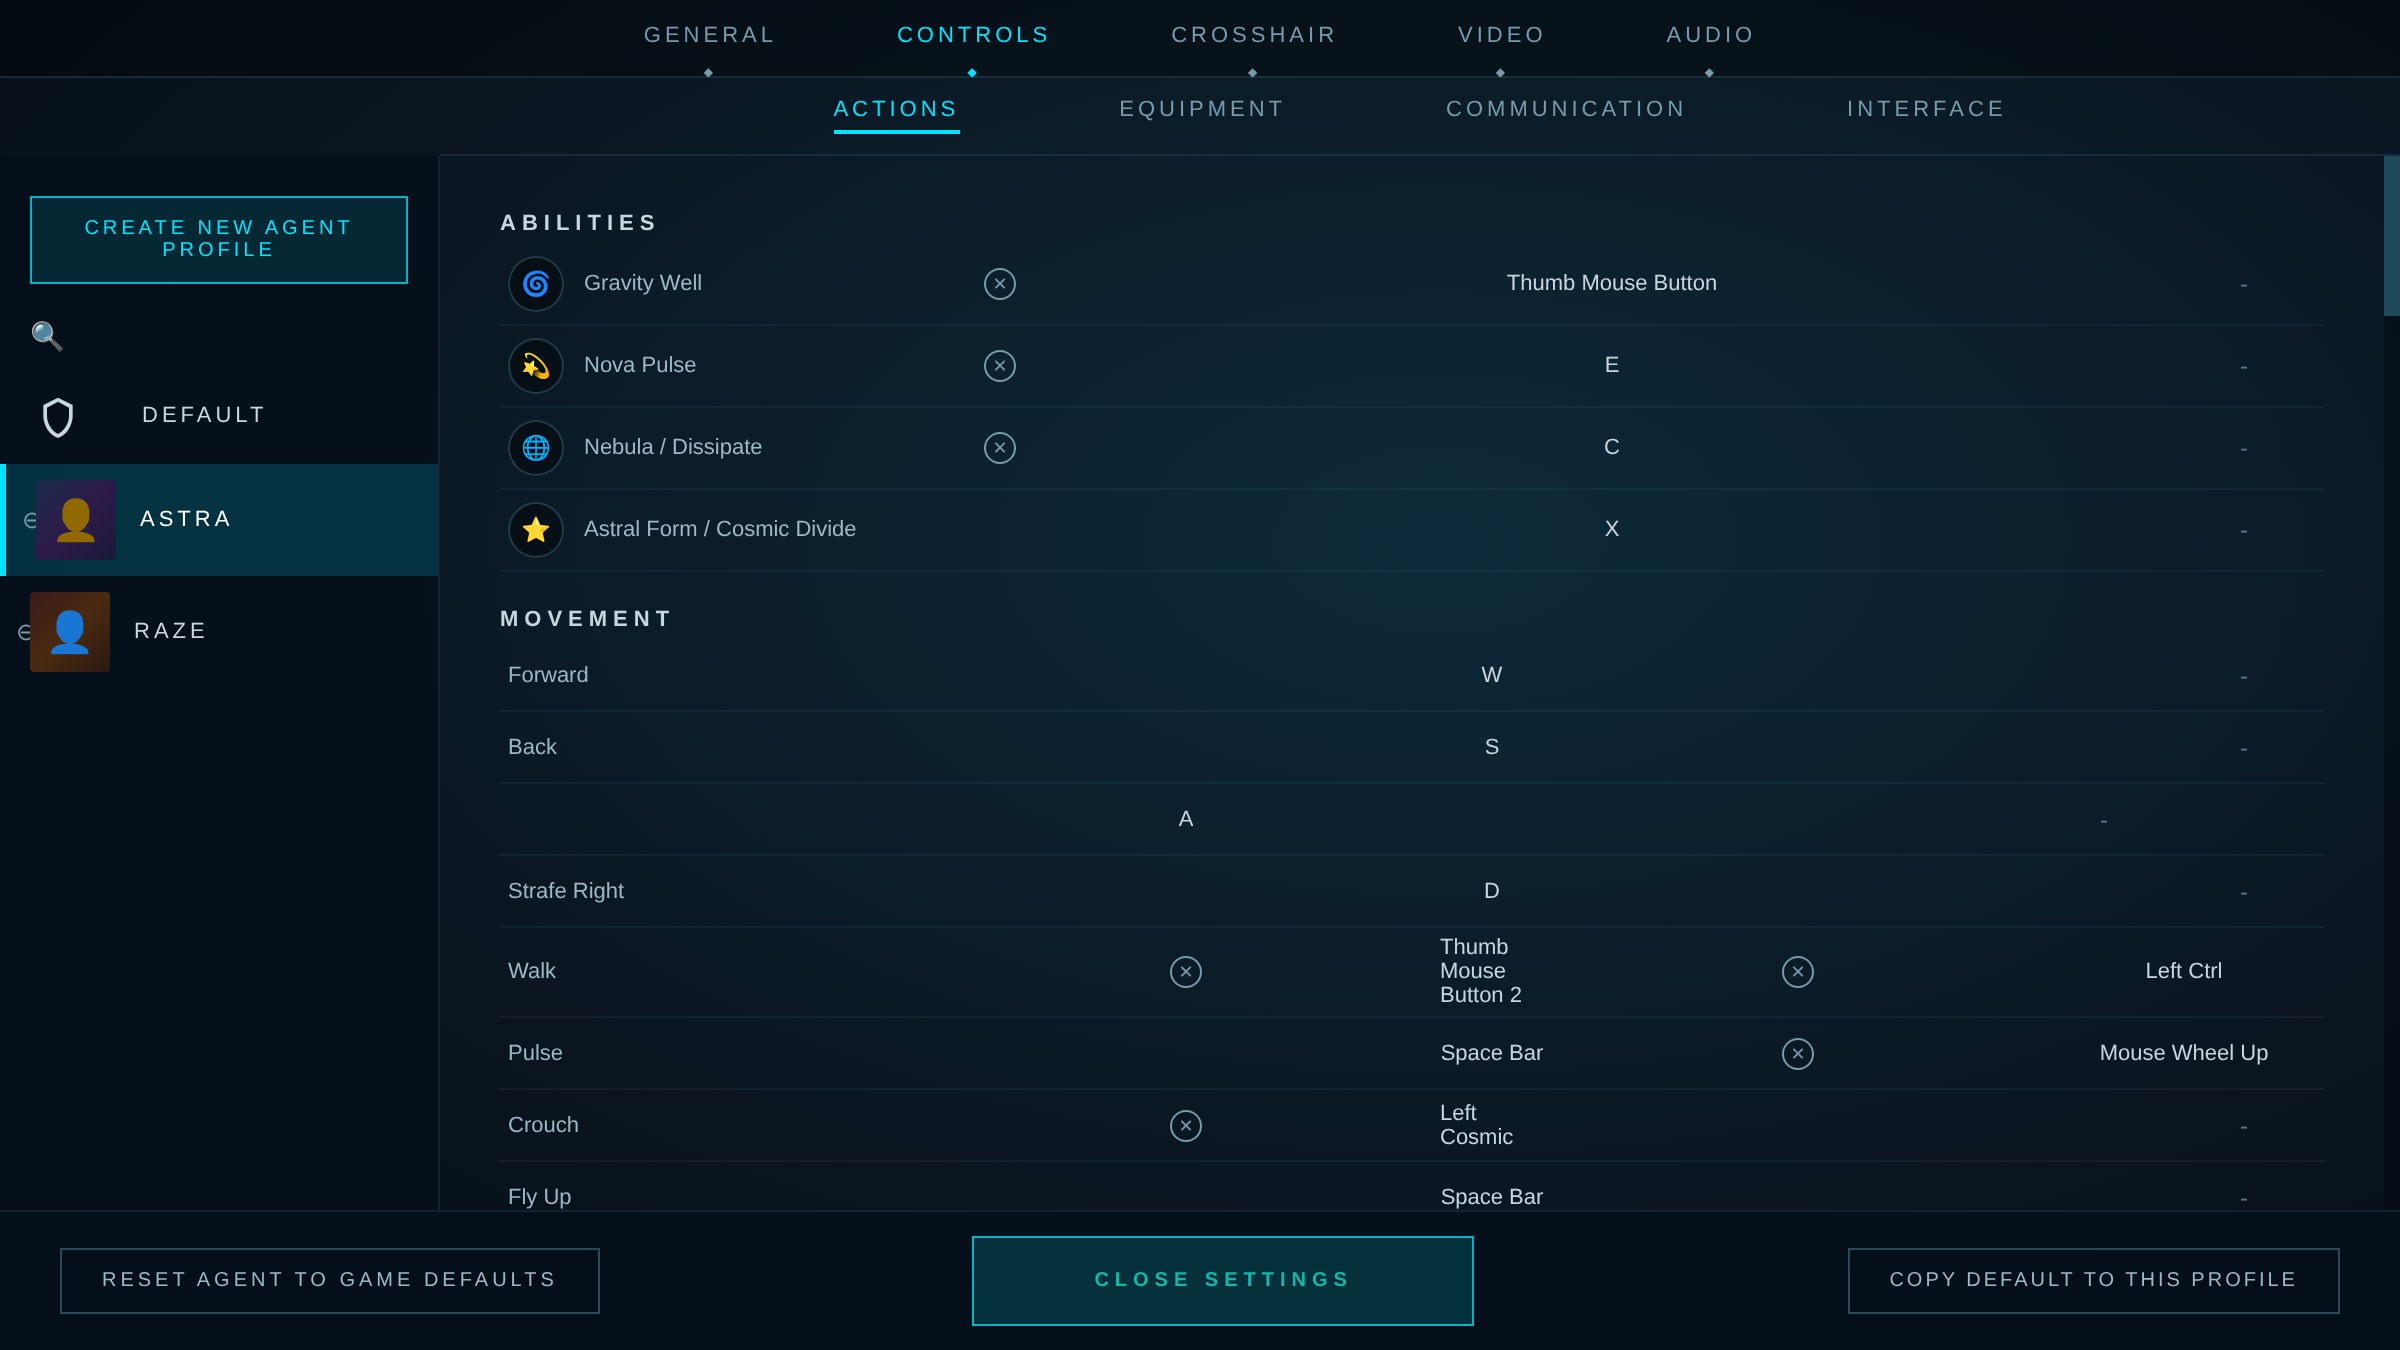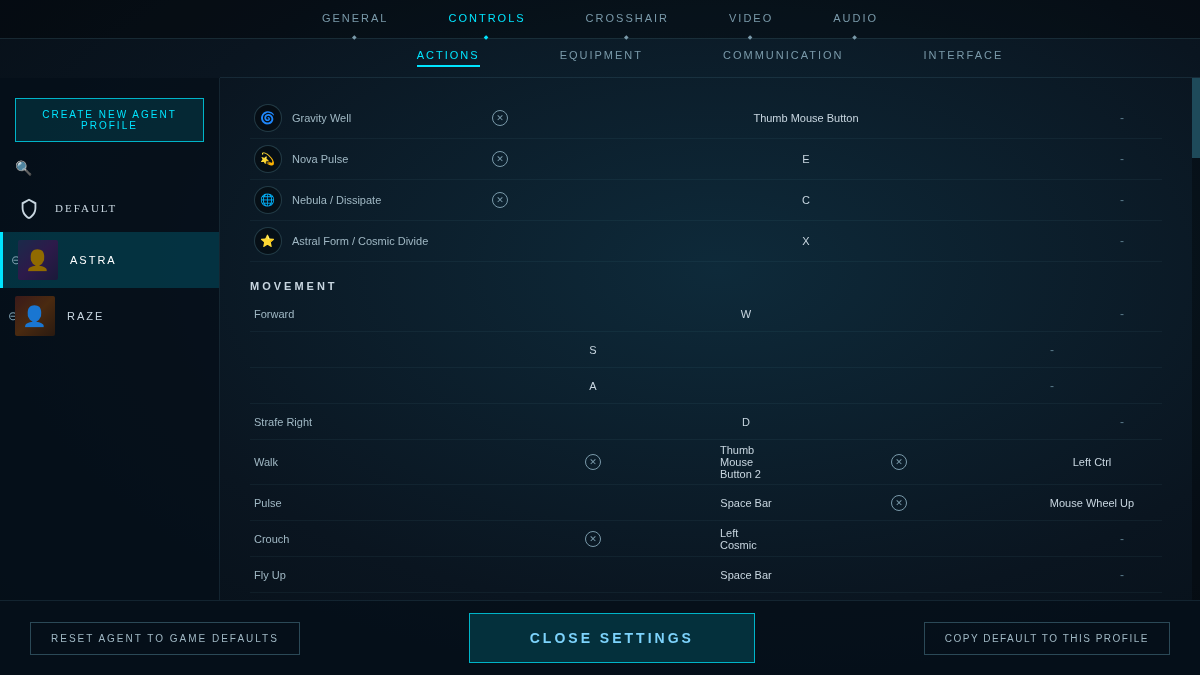--- a/index.html
+++ b/index.html
@@ -151,23 +151,22 @@
 
     .profile-item.active {
       background: rgba(0, 150, 180, 0.25);
       border-left: 3px solid #00e5ff;
     }
 
     .profile-item-default {
       display: flex;
       align-items: center;
       padding: 10px 15px;
-      gap: 12px;
-      cursor: pointer;
-      font-family: Liberation Serif, serif;
+      gap: 28px;
+      cursor: pointer;
     }
 
     .default-icon {
       width: 28px;
       height: 28px;
       display: flex;
       align-items: center;
       justify-content: center;
     }
 
@@ -339,22 +338,22 @@
       font-size: 10px;
       letter-spacing: 2px;
       text-transform: uppercase;
       cursor: pointer;
     }
 
     .close-settings-btn {
       padding: 16px 60px;
       background: rgba(0, 180, 200, 0.2);
       border: 1px solid #00b4c8;
-      color: #7dd3fc;
-      font-size: 14px;
+      color: #14b8a6;
+      font-size: 10px;
       letter-spacing: 3px;
       text-transform: uppercase;
       cursor: pointer;
       font-weight: bold;
     }
 
     .copy-default-btn {
       padding: 10px 20px;
       background: transparent;
       border: 1px solid rgba(100,160,180,0.4);
@@ -418,20 +417,21 @@
           <div class="profile-avatar profile-avatar-raze">
             <span style="font-size:20px;">👤</span>
           </div>
           <span class="profile-name">RAZE</span>
         </div>
       </div>
     </div>
 
     <div class="main-content">
 
+      <div class="section-header">ABILITIES</div>
 
       <div class="keybind-row ability-row">
         <div class="action-name">
           <div class="ability-icon">🌀</div>
           <span>Gravity Well</span>
         </div>
         <div class="key-cell">
           <span class="clear-btn">✕</span>
         </div>
         <div class="key-cell">
@@ -501,20 +501,23 @@
           <span>W</span>
         </div>
         <div class="key-cell"></div>
         <div class="key-cell"></div>
         <div class="key-cell dash-cell">
           <span>-</span>
         </div>
       </div>
 
       <div class="keybind-row">
+        <div class="action-name">
+          <span>Back</span>
+        </div>
         <div class="key-cell"></div>
         <div class="key-cell">
           <span>S</span>
         </div>
         <div class="key-cell"></div>
         <div class="key-cell"></div>
         <div class="key-cell dash-cell">
           <span>-</span>
         </div>
       </div>

